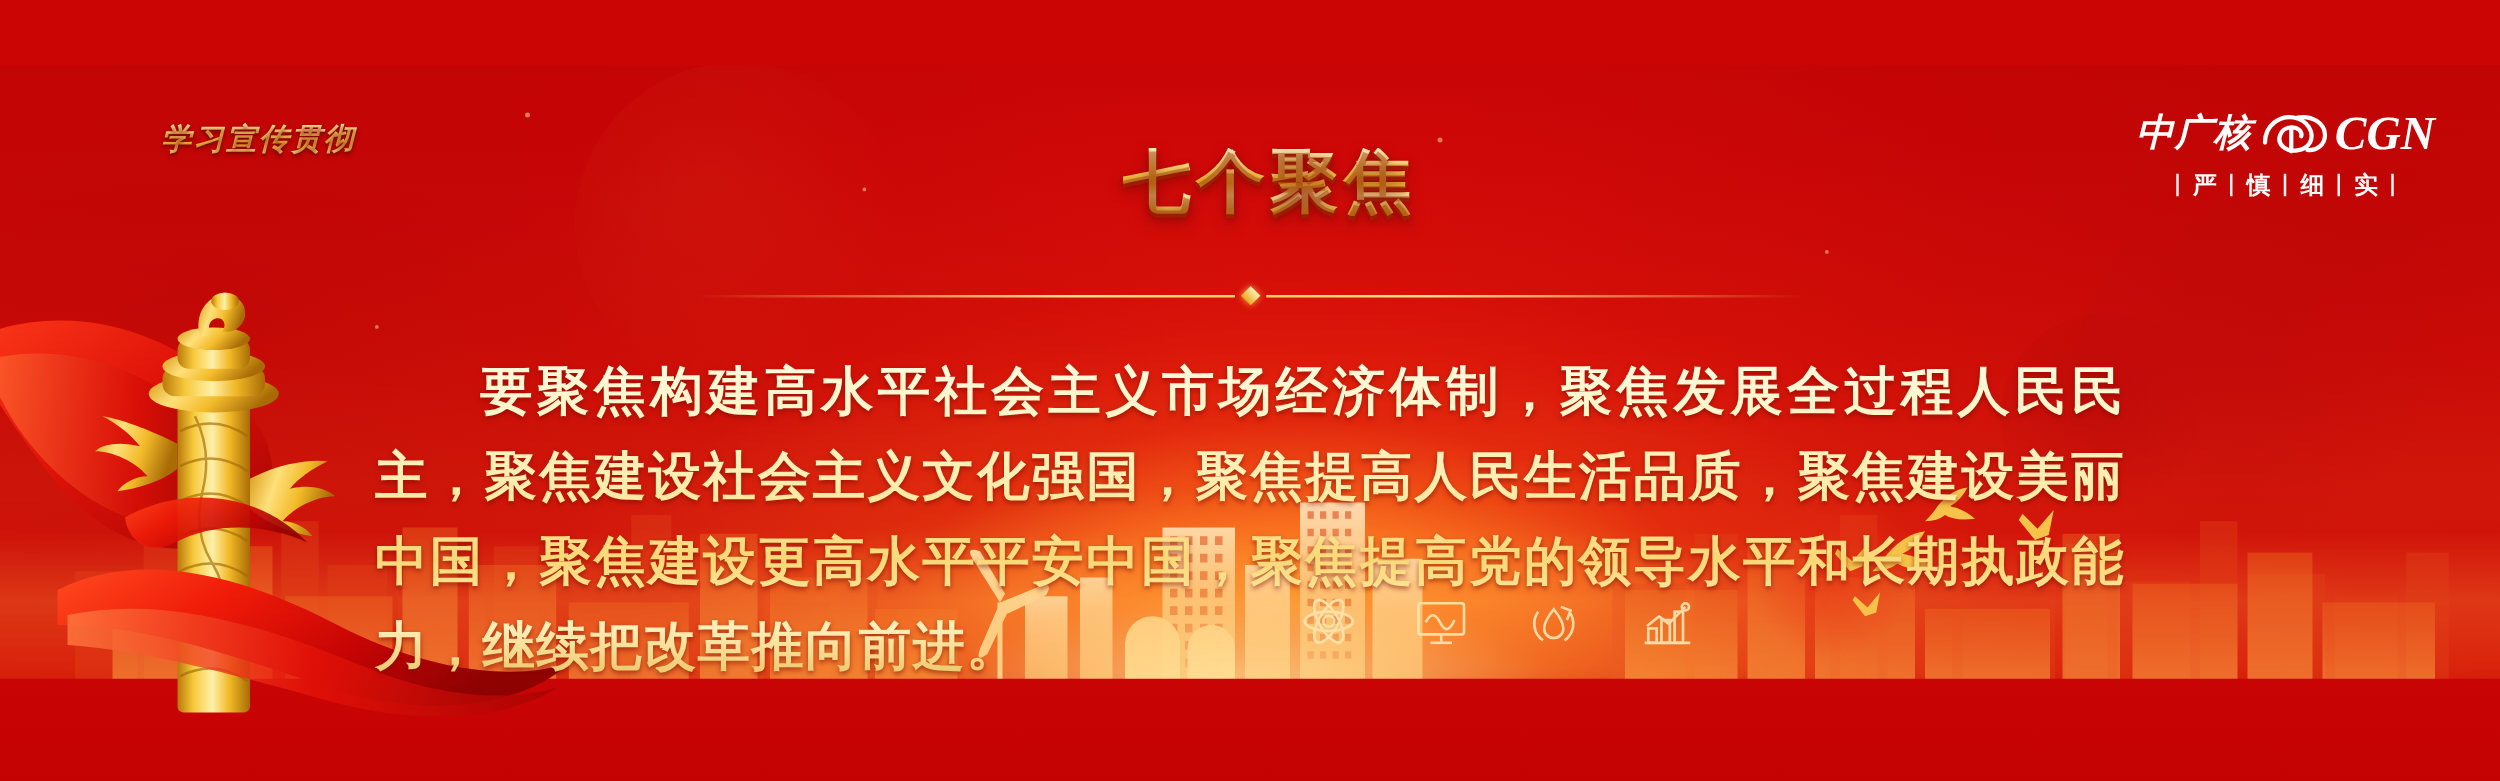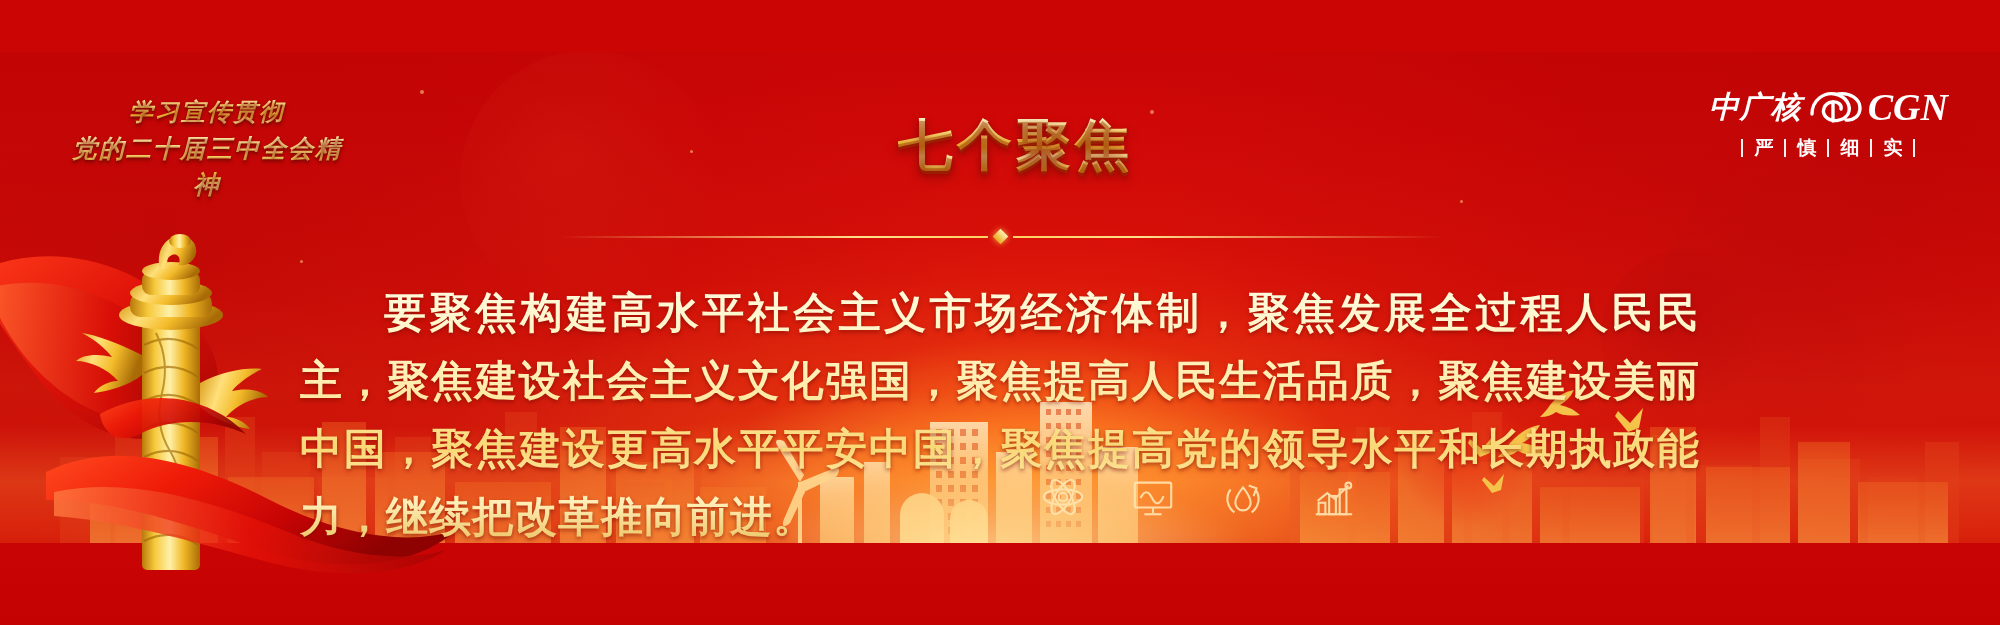--- a/index.html
+++ b/index.html
@@ -434,21 +434,20 @@
   <div class="bottomband"></div>
 
   <div class="sparkle" style="left:420px;top:90px;width:4px;height:4px;"></div>
   <div class="sparkle" style="left:690px;top:150px;width:3px;height:3px;"></div>
   <div class="sparkle" style="left:1150px;top:110px;width:4px;height:4px;"></div>
   <div class="sparkle" style="left:1460px;top:200px;width:3px;height:3px;"></div>
   <div class="sparkle" style="left:300px;top:260px;width:3px;height:3px;"></div>
 
   <div class="left-head">
     <div class="lh-line l1">学习宣传贯彻</div>
-    <div class="lh-line l2">党的二十届三中全会精神</div>
   </div>
 
   <div class="logo">
     <div class="logo-row">
       <span class="logo-cn">中广核</span>
       <svg class="logo-mark" viewBox="0 0 54 34">
         <path d="M4 24 C4 10 16 2 27 4 C38 6 44 16 40 24 C36 31 24 33 18 27 C13 22 16 13 24 12 C30 11 34 15 33 19" fill="none" stroke="#fff" stroke-width="3.4" stroke-linecap="round"></path>
         <path d="M30 4 C42 2 52 9 52 18 C52 26 45 31 38 30" fill="none" stroke="#fff" stroke-width="3.4" stroke-linecap="round"></path>
         <path d="M25 12 L25 31" fill="none" stroke="#fff" stroke-width="3.4" stroke-linecap="round"></path>
       </svg>

